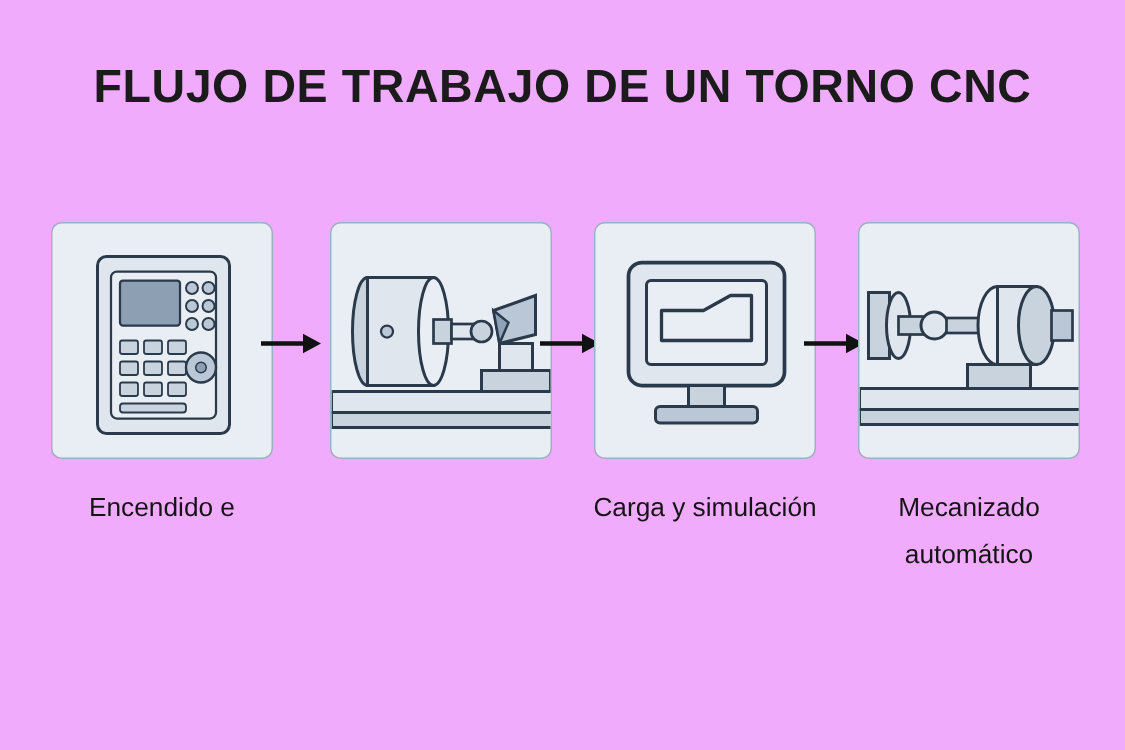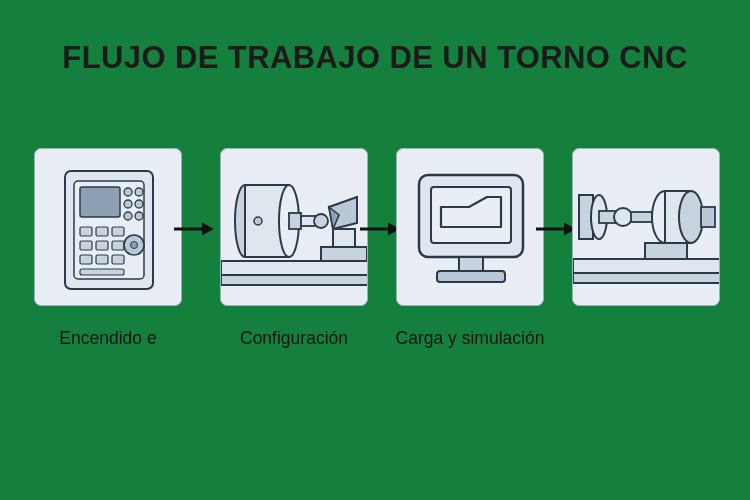--- a/index.html
+++ b/index.html
@@ -11,21 +11,21 @@
     height: 500px;
     background: #fbfaf7;
     font-family: "Liberation Sans", sans-serif;
     overflow: hidden;
     position: relative;
   }
   #page {
     position: relative;
     width: 750px;
     height: 500px;
-    background: #15803d;
+    background: #f0abfc;
   }
   #title {
     position: absolute;
     top: 40px;
     left: 0;
     width: 750px;
     text-align: center;
     font-size: 31px;
     font-weight: bold;
     letter-spacing: 0.4px;
@@ -137,21 +137,20 @@
         <path d="M108 58 L136 48 L136 74 L112 80 Z" fill="#b9c7d6" stroke="#2b3a4a" stroke-width="2"></path>
         <path d="M108 58 L118 66 L112 80 Z" fill="#8fa3b8" stroke="#2b3a4a" stroke-width="1.6"></path>
         <rect x="112" y="80" width="22" height="18" fill="#dfe6ee" stroke="#2b3a4a" stroke-width="2"></rect>
         <rect x="100" y="98" width="46" height="14" fill="#c8d3de" stroke="#2b3a4a" stroke-width="2"></rect>
 
         <rect x="0" y="112" width="148" height="14" fill="#dfe6ee" stroke="#2b3a4a" stroke-width="2"></rect>
         <rect x="0" y="126" width="148" height="10" fill="#c8d3de" stroke="#2b3a4a" stroke-width="2"></rect>
       </svg>
     </div>
     <div class="caption">
-      <div>Configuración</div>
     </div>
   </div>
 
   <div class="arrow" id="arrow2">
     <svg width="40" height="14" viewBox="0 0 40 14">
       <line x1="0" y1="7" x2="28" y2="7" stroke="#111111" stroke-width="3"></line>
       <polygon points="28,0.5 40,7 28,13.5" fill="#111111"></polygon>
     </svg>
   </div>
 
@@ -193,15 +192,20 @@
         <rect x="92" y="42" width="26" height="52" fill="#dfe6ee" stroke="#2b3a4a" stroke-width="2"></rect>
         <ellipse cx="118" cy="68" rx="12" ry="26" fill="#c8d3de" stroke="#2b3a4a" stroke-width="2"></ellipse>
         <rect x="128" y="58" width="14" height="20" fill="#b9c7d6" stroke="#2b3a4a" stroke-width="1.8"></rect>
 
         <rect x="72" y="94" width="42" height="16" fill="#c8d3de" stroke="#2b3a4a" stroke-width="2"></rect>
 
         <rect x="0" y="110" width="148" height="14" fill="#dfe6ee" stroke="#2b3a4a" stroke-width="2"></rect>
         <rect x="0" y="124" width="148" height="10" fill="#c8d3de" stroke="#2b3a4a" stroke-width="2"></rect>
       </svg>
     </div>
+    <div class="caption">
+      <div>Mecanizado</div>
+      <div>automático</div>
+      <div></div>
+    </div>
   </div>
 
 </div>
 
 </body></html>

